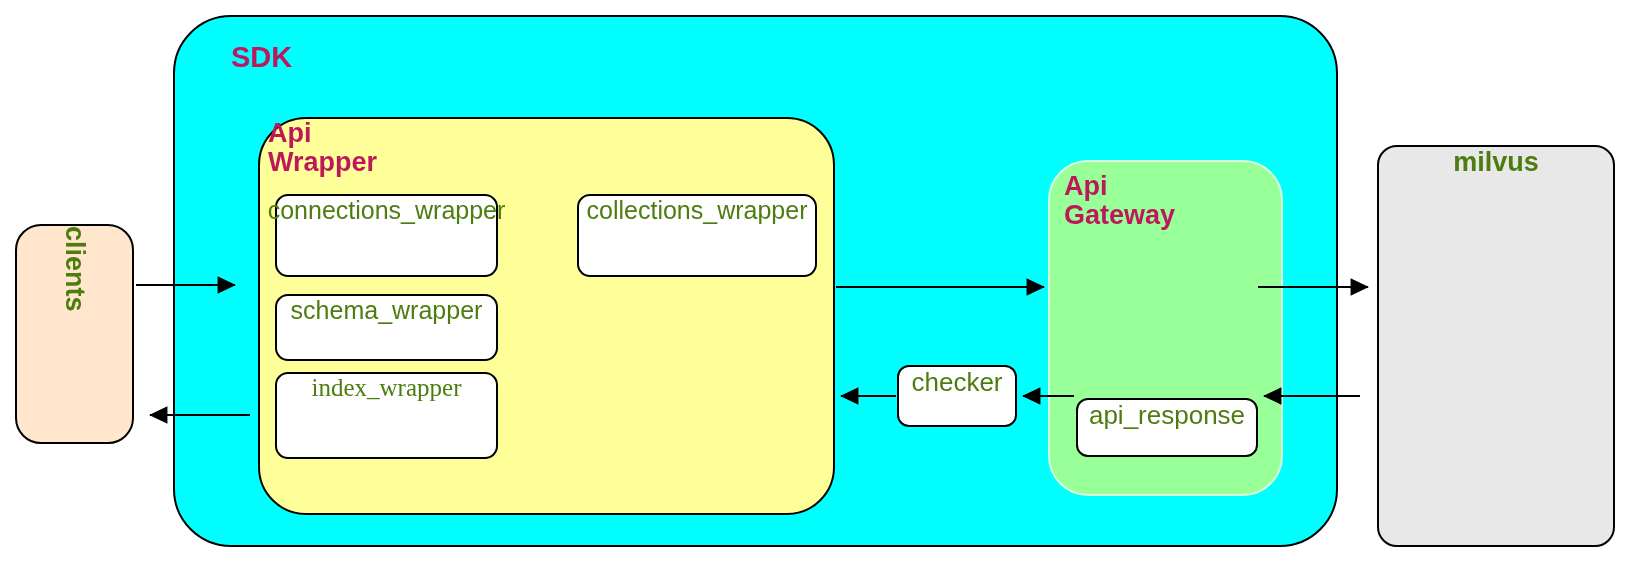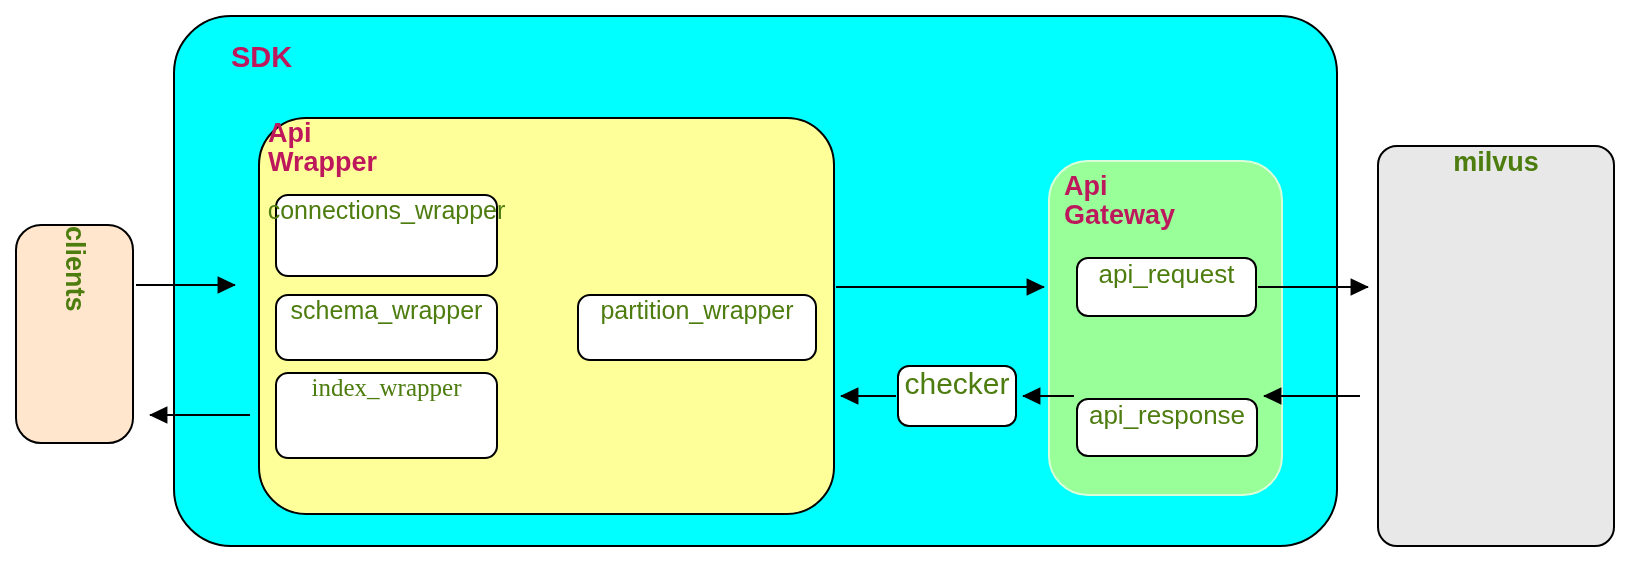--- a/index.html
+++ b/index.html
@@ -63,21 +63,21 @@
     font-size: 25px; white-space: nowrap;
   }
   .wb-c1 { left: 275px; width: 223px; }
   .wb-c2 { left: 577px; width: 240px; }
   .wb-r1 { top: 194px; height: 83px; }
   .wb-r2 { top: 294px; height: 67px; }
   .wb-r3 { top: 372px; height: 87px; font-family: Liberation Serif, serif; }
   
   #checker {
     left: 897px; top: 365px; width: 120px; height: 62px;
-    background: #ffffff; border-radius: 12px; font-size: 30px;
+    background: #ffffff; border-radius: 12px; font-size: 26px;
   }
   
   #api-gateway {
     position: absolute;
     box-sizing: border-box;
     left: 1048px; top: 160px; width: 235px; height: 336px;
     background: #99ff99; border: 2px solid #d8ffd8; border-radius: 40px;
   }
   #api-gateway-label { left: 1064px; top: 172px; width: 118px; font-size: 27px; }
   .gbox {
@@ -108,41 +108,38 @@
   <div id="sdk"></div>
   <div id="sdk-label" class="container-label">SDK</div>
 
   <div id="api-wrapper"></div>
   <div id="api-wrapper-label" class="container-label">Api
 Wrapper</div>
 
   <div class="node wbox wb-c1 wb-r1">
     <span>connections_wrapper</span>
   </div>
+  <div class="node wbox wb-c2 wb-r1">
+    <span>collections_wrapper</span>
+  </div>
   <div class="node wbox wb-c1 wb-r2">
     <span>schema_wrapper</span>
-  </div>
-  <div class="node wbox wb-c2 wb-r2">
-    <span>partition_wrapper</span>
   </div>
   <div class="node wbox wb-c1 wb-r3">
     <span>index_wrapper</span>
   </div>
 
   <div id="checker" class="node">
     <span>checker</span>
   </div>
 
   <div id="api-gateway"></div>
   <div id="api-gateway-label" class="container-label">Api
 Gateway</div>
 
-  <div id="api-request" class="node gbox">
-    <span>api_request</span>
-  </div>
   <div id="api-response" class="node gbox">
     <span>api_response</span>
   </div>
 
   <div id="clients" class="node">
     <span class="vtext">clients</span>
   </div>
 
   <div id="milvus" class="node">
     <span>milvus</span>

